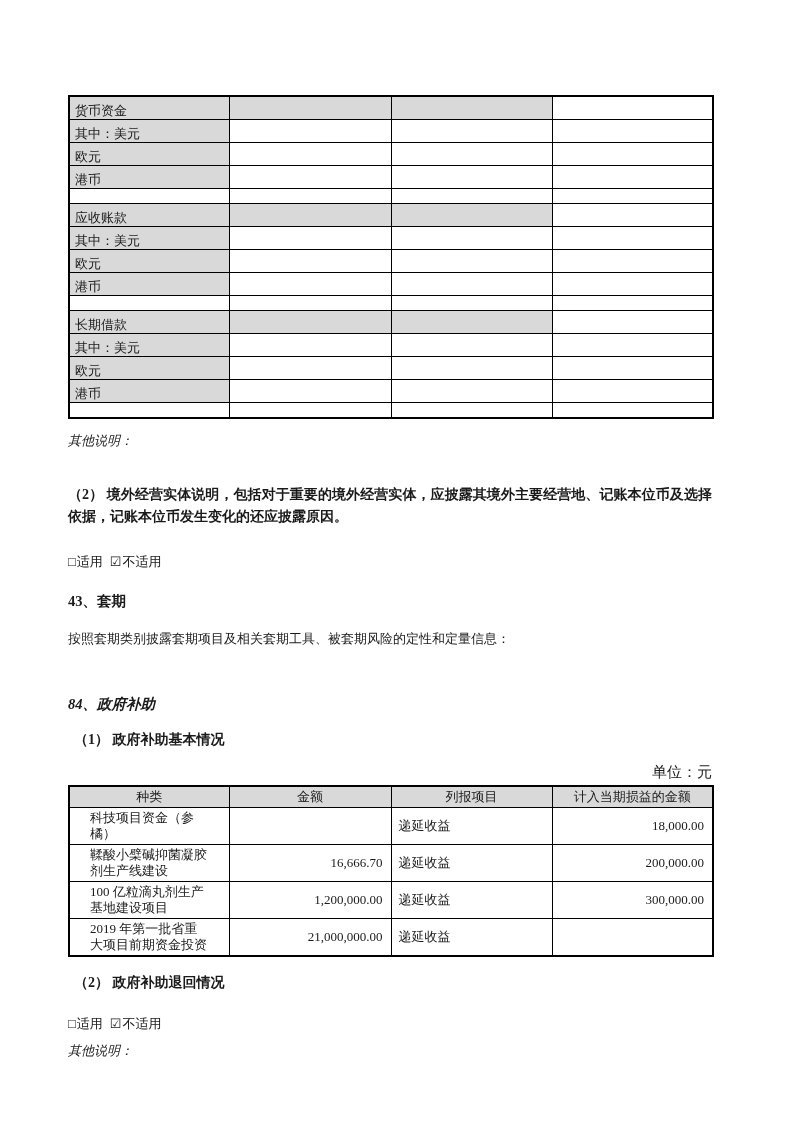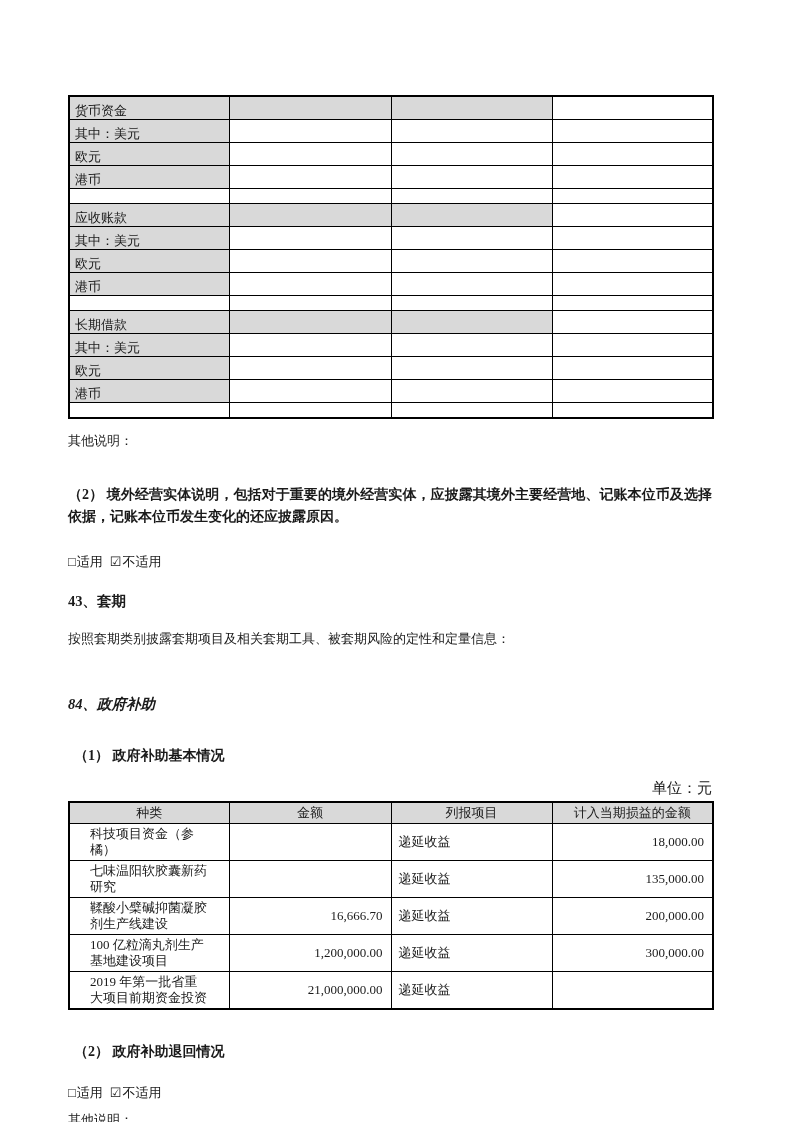--- a/index.html
+++ b/index.html
@@ -31,34 +31,34 @@
     padding: 6px 4px 1px 5px;
     overflow: hidden;
     white-space: nowrap;
     margin-top: 24px;
   }
   table.fx tr.empty td { height: 15px; }
   td.g { background: #d9d9d9; }
   td.ind { padding-left: 46px; }
 
   
-  .notes-label { margin-top: 13px; font-size: 13px; line-height: 18px; }
+  .notes-label { margin-top: 13px; font-size: 13px; line-height: 18px; font-style: italic; }
   .bold-para {
     margin-top: 34px;
     font-size: 14px; font-weight: bold;
     line-height: 22px;
     text-align: justify;
   }
   .applicability { margin-top: 25px; font-size: 13px; line-height: 18px; }
   .applicability .opt { margin-right: 7px; }
   .applicability .cb { font-size: 13px; margin-right: 1px; }
   h3.sec-title { margin-top: 21px; font-size: 14.5px; font-weight: bold; line-height: 19px; }
   .sec-body { margin-top: 19px; font-size: 13px; line-height: 18px; }
   h3.sec-title.gap-lg { margin-top: 47px; font-style: italic; }
-  h4.sub-title { margin-top: 32px; font-size: 14px; font-weight: bold; line-height: 19px; padding-left: 6px; }
+  h4.sub-title { margin-top: 16px; font-size: 14px; font-weight: bold; line-height: 19px; padding-left: 6px; }
   .unit-line { margin-top: 15px; width: 644px; text-align: right; font-size: 15px; line-height: 17px; }
 
   
   table.subsidy {
     margin-top: 4px;
     width: 644px;
     border-collapse: collapse;
     table-layout: fixed;
     border: 2px solid #000;
   }
@@ -217,26 +217,20 @@
       </tr>
     </thead>
     <tbody>
       <tr>
         <td class="typ">科技项目资金（参橘）</td>
         <td class="num"></td>
         <td class="prs">递延收益</td>
         <td class="num">18,000.00</td>
       </tr>
       <tr>
-        <td class="typ">七味温阳软胶囊新药研究</td>
-        <td class="num"></td>
-        <td class="prs">递延收益</td>
-        <td class="num">135,000.00</td>
-      </tr>
-      <tr>
         <td class="typ">鞣酸小檗碱抑菌凝胶剂生产线建设</td>
         <td class="num">16,666.70</td>
         <td class="prs">递延收益</td>
         <td class="num">200,000.00</td>
       </tr>
       <tr>
         <td class="typ">100 亿粒滴丸剂生产基地建设项目</td>
         <td class="num">1,200,000.00</td>
         <td class="prs">递延收益</td>
         <td class="num">300,000.00</td>

